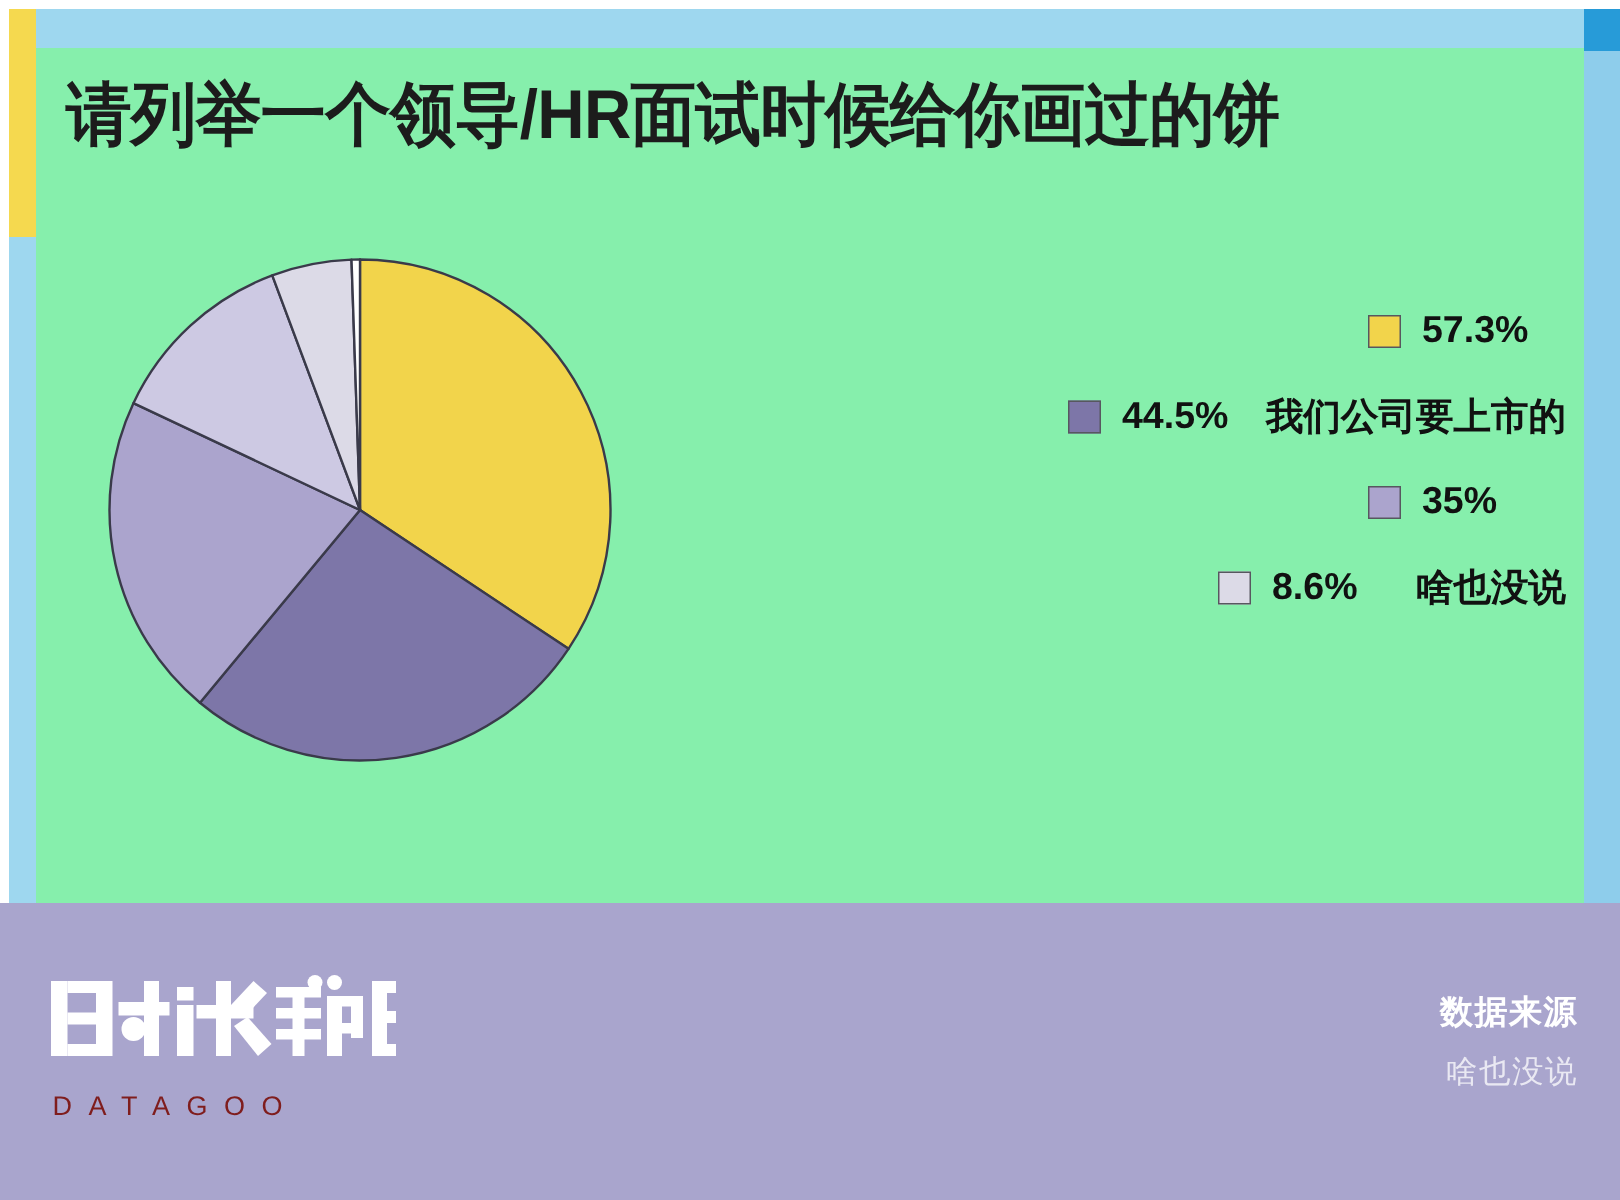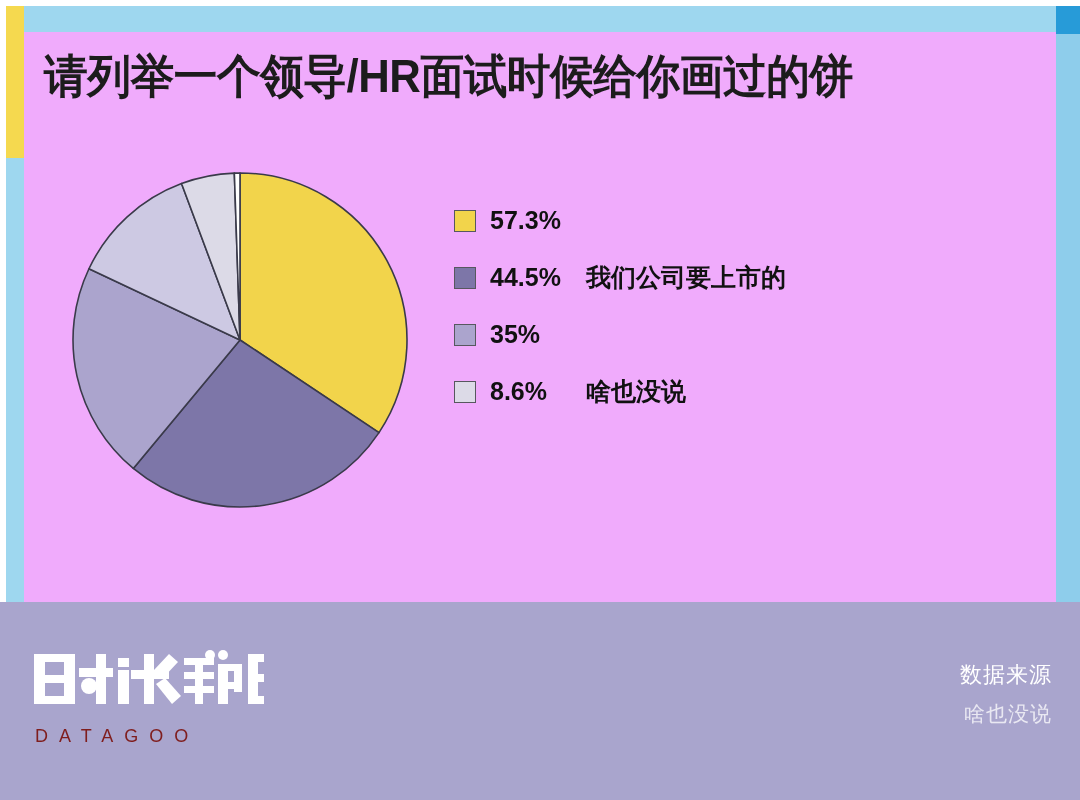--- a/index.html
+++ b/index.html
@@ -64,21 +64,21 @@
     left: 1046px; top: 742px;
     width: 28px; height: 40px;
     background: #f2d24a;
   }
 
   
   .card {
     position: absolute;
     left: 24px; top: 32px;
     width: 1032px; height: 570px;
-    background: #f0abfc;
+    background: #86efac;
   }
 
   .poster-title {
     position: absolute;
     left: 20px;
     top: 14px;
     width: 990px;
     font-size: 46px;
     font-weight: bold;
     color: #1c1c1c;
@@ -101,20 +101,21 @@
   .legend {
     position: absolute;
     left: 430px;
     top: 160px;
     width: 590px;
   }
   .legend-row {
     display: flex;
     align-items: center;
     height: 57px;
+    justify-content: flex-end;
   }
   .swatch {
     width: 22px;
     height: 22px;
     border: 1.6px solid #57575f;
     box-sizing: border-box;
     flex: 0 0 auto;
   }
   .legend-pct {
     width: 96px;
@@ -161,21 +162,21 @@
     padding-left: 3px;
   }
   .source-block {
     position: absolute;
     right: 28px;
     top: 58px;
     text-align: right;
   }
   .source-title {
     font-size: 22px;
-    font-weight: normal;
+    font-weight: bold;
     color: #ffffff;
     letter-spacing: 1px;
     text-align: center;
   }
   .source-name {
     margin-top: 10px;
     font-size: 21px;
     color: #ffffff;
     opacity: 0.75;
     letter-spacing: 1px;

